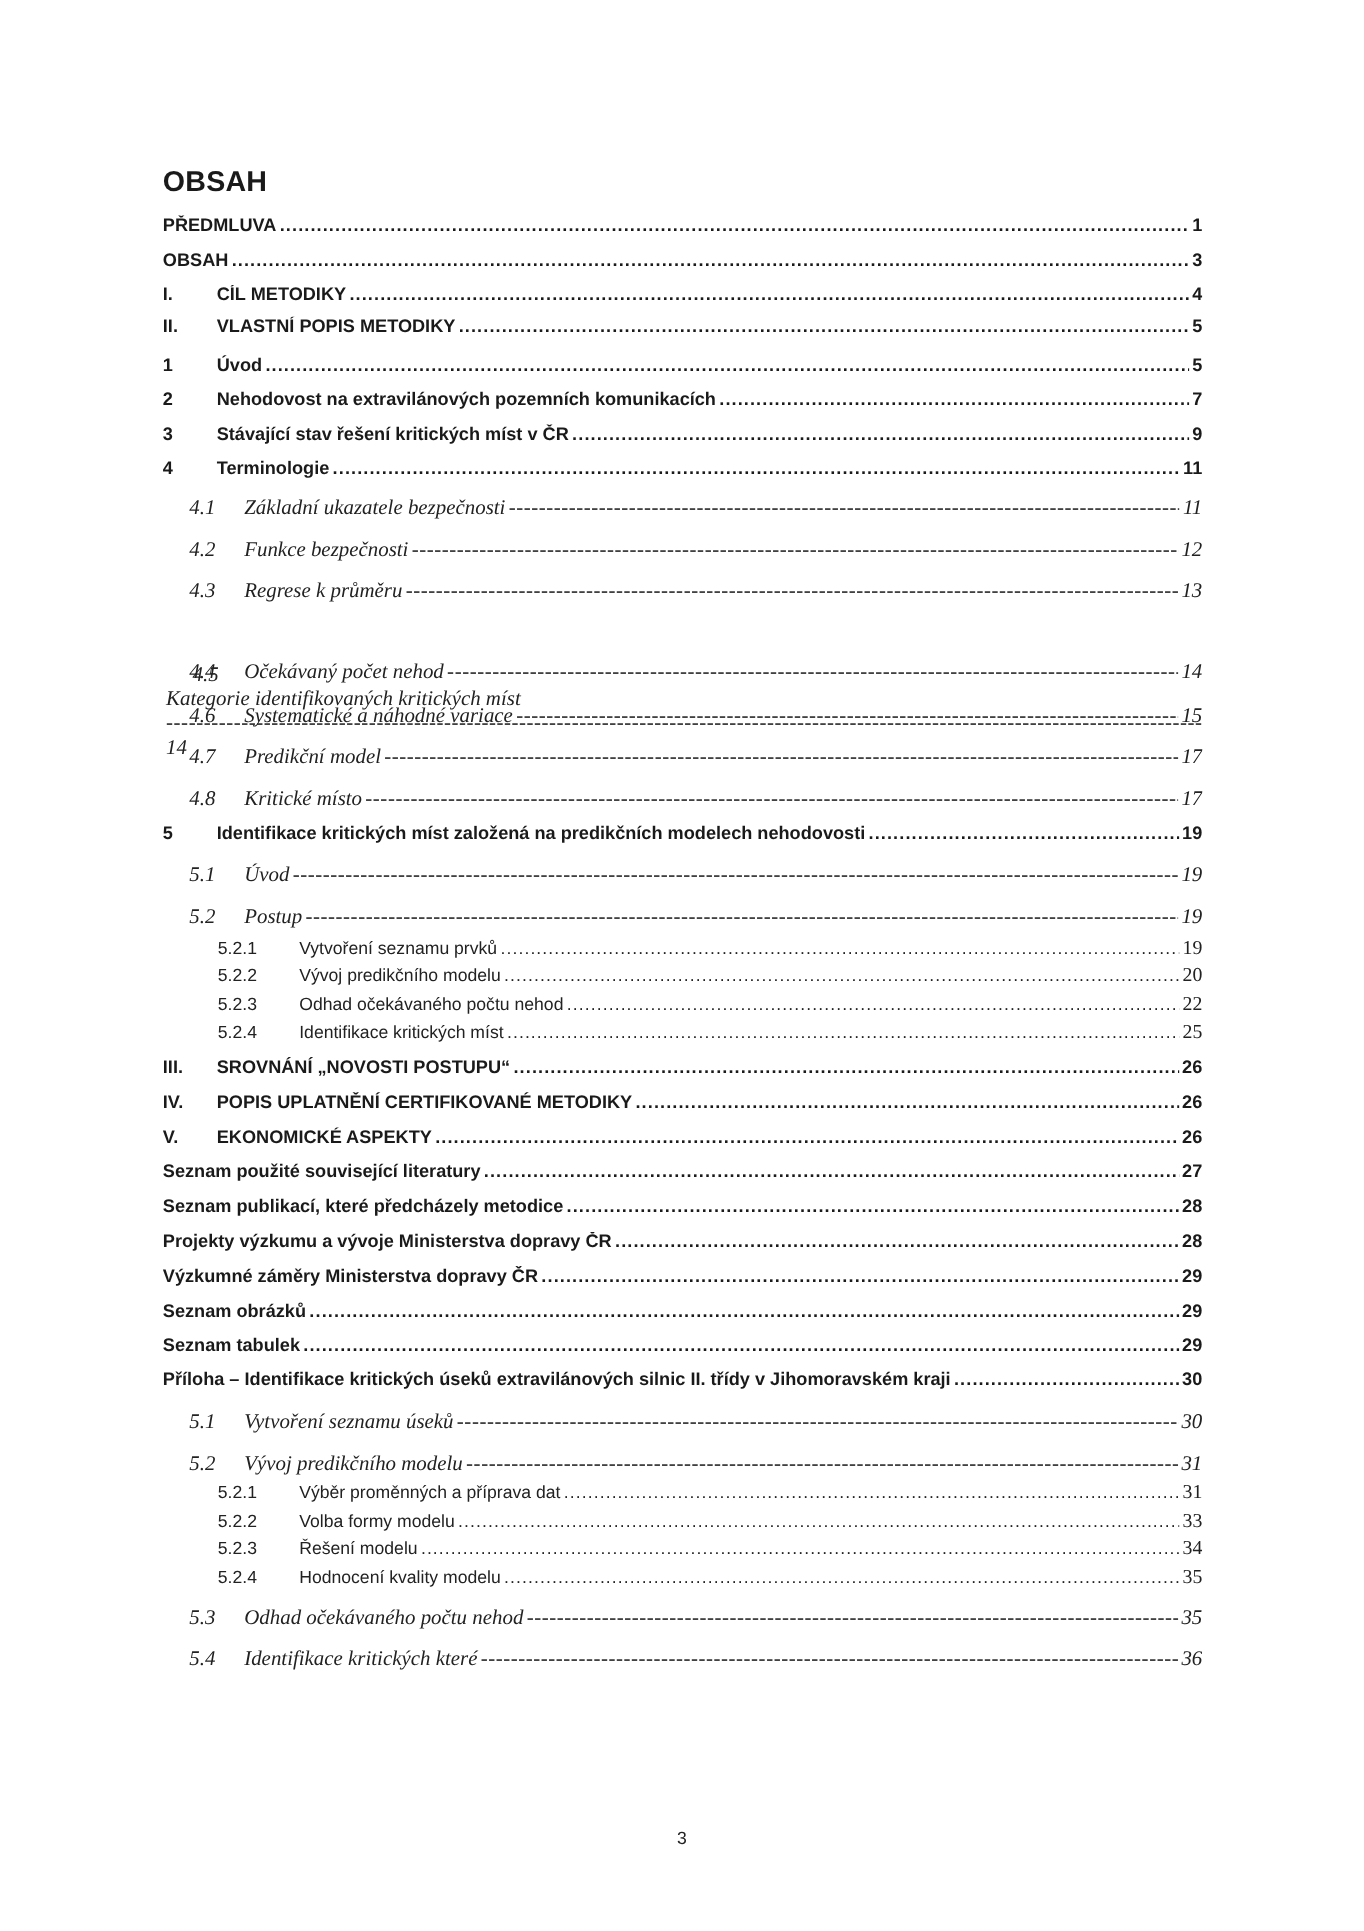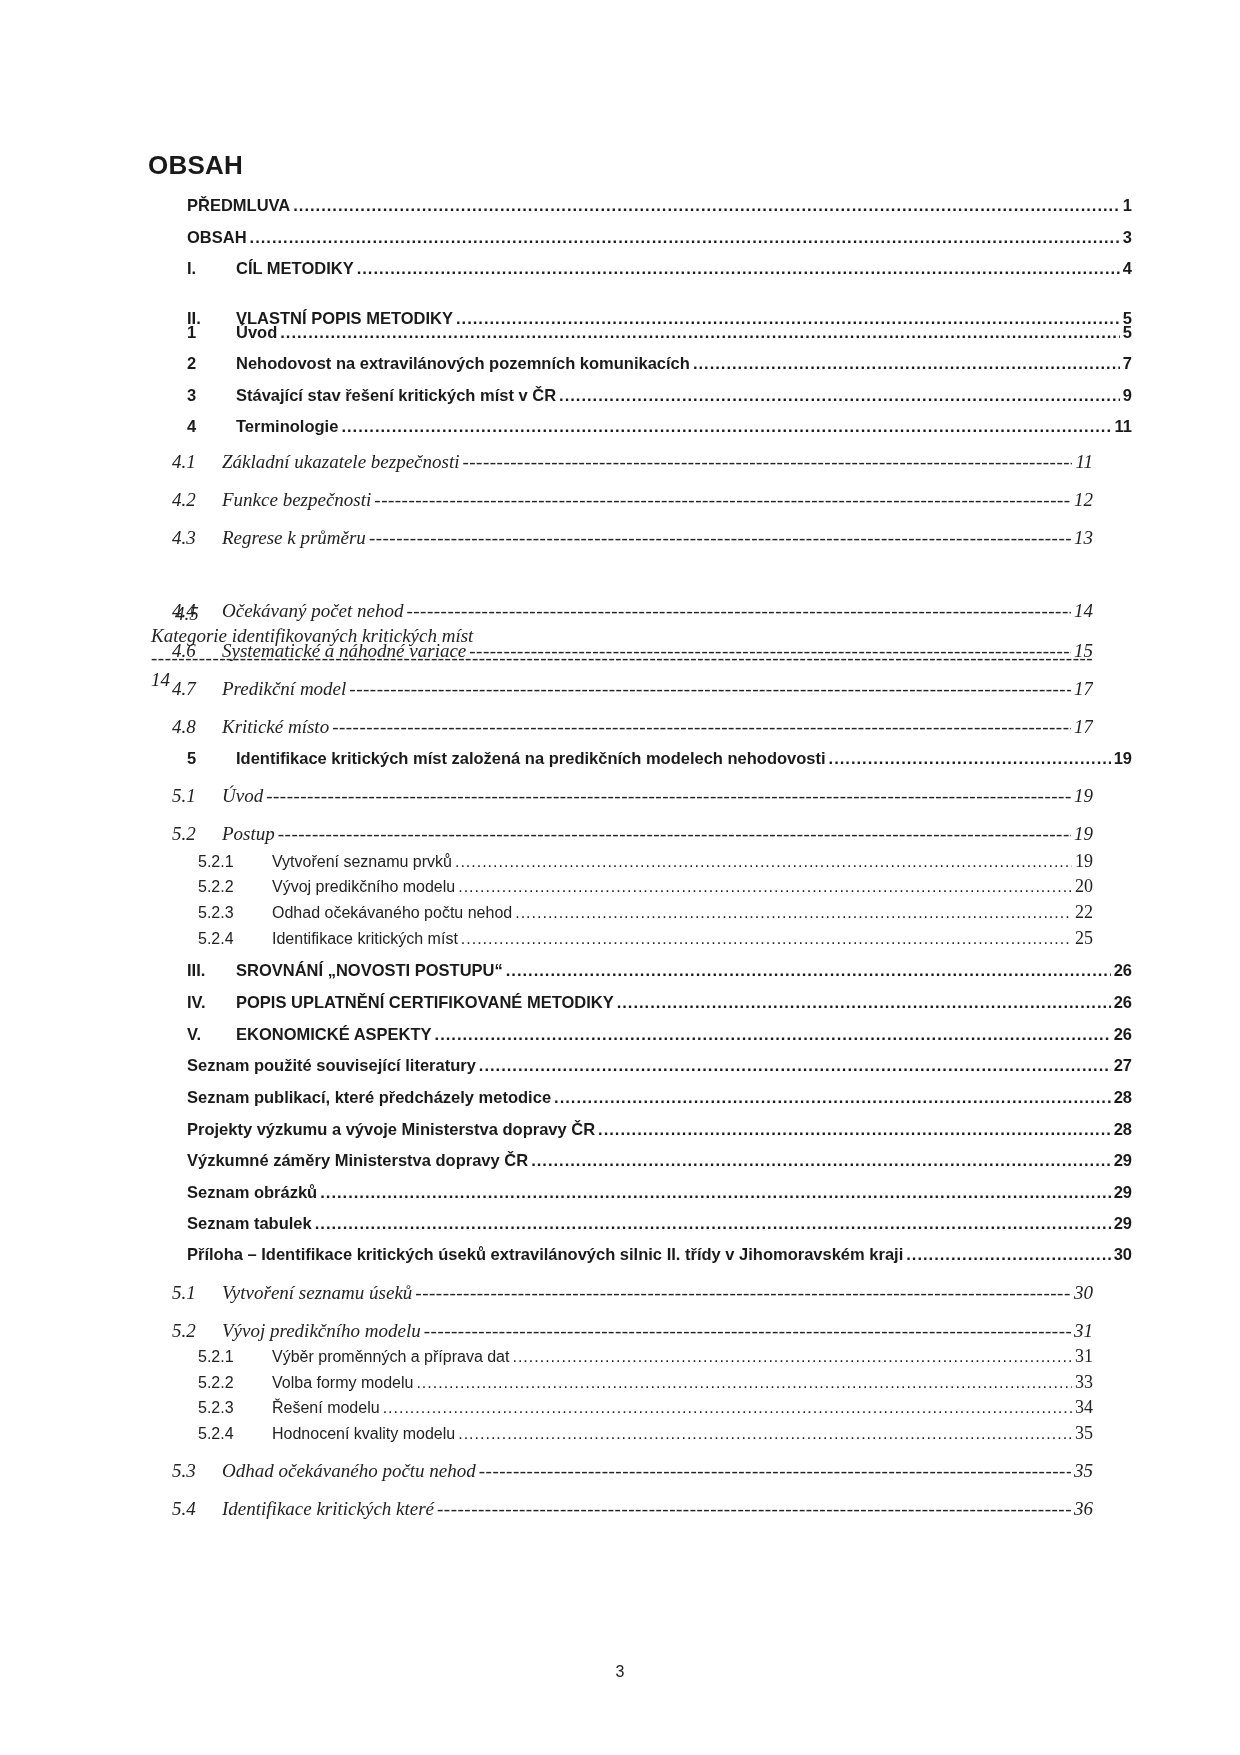--- a/index.html
+++ b/index.html
@@ -14,21 +14,21 @@
     .row {
       position: absolute; left: 0; width: 945px; display: flex; align-items: baseline;
       white-space: nowrap; overflow: hidden;
     }
     .row .num { flex: 0 0 auto; }
     .row .label { flex: 0 0 auto; }
     .row .leader { flex: 1 1 auto; overflow: hidden; margin: 0 3px; }
     .row .page-no { flex: 0 0 auto; text-align: right; }
 
     
-    .l1 { font-family: "Liberation Sans", "DejaVu Sans", sans-serif; font-weight: bold; font-size: 16.5px; margin-left: 39px; }
+    .l1 { font-family: "Liberation Sans", "DejaVu Sans", sans-serif; font-weight: bold; font-size: 16.5px; }
     .l1 .num { width: 49px; }
     .l1 .leader::after { content: "................................................................................................................................................................................................................................................"; letter-spacing: 1px; }
 
     
     .l2 { font-family: "Liberation Serif", "DejaVu Serif", serif; font-style: italic; font-size: 19px; color: #222; }
     .l2 .num { width: 50px; padding-left: 24px; }
     .l2 .leader::after { content: "--------------------------------------------------------------------------------------------------------------------------------------------------------------------------------------------------"; letter-spacing: 0.5px; }
     .l2 .page-no { font-style: italic; }
 
     
@@ -59,21 +59,21 @@
         <span class="label">OBSAH</span>
         <span class="leader"></span>
         <span class="page-no">3</span>
       </div>
       <div class="row l1" style="top: 63px;">
         <span class="num">I.</span>
         <span class="label">CÍL METODIKY</span>
         <span class="leader"></span>
         <span class="page-no">4</span>
       </div>
-      <div class="row l1" style="top: 113px; align-items: center;">
+      <div class="row l1" style="top: 92px; align-items: center;">
         <span class="num">II.</span>
         <span class="label">VLASTNÍ POPIS METODIKY</span>
         <span class="leader"></span>
         <span class="page-no">5</span>
       </div>
       <div class="row l1" style="top: 127px;">
         <span class="num">1</span>
         <span class="label">Úvod</span>
         <span class="leader"></span>
         <span class="page-no">5</span>

